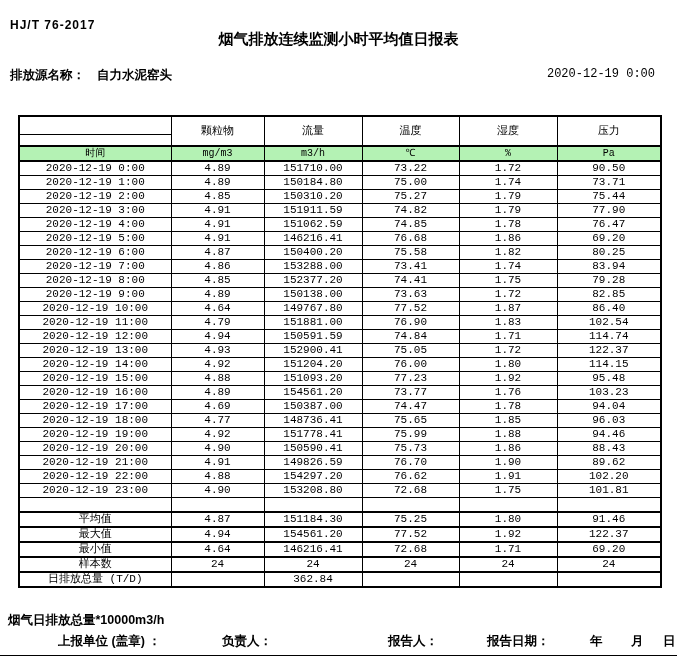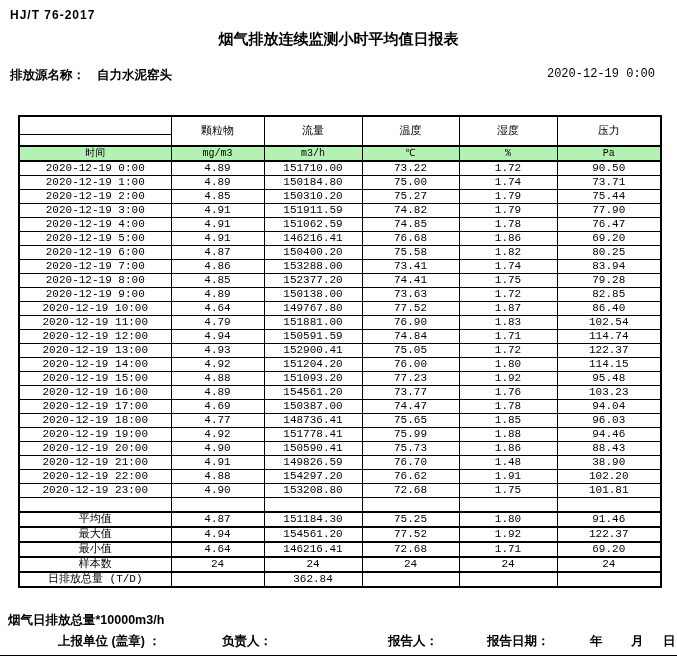--- a/index.html
+++ b/index.html
@@ -5,21 +5,21 @@
   :root { --green: #b4f2b4; --line: #000000; }
   * { box-sizing: border-box; }
   html, body { margin: 0; padding: 0; }
   body {
     width: 677px; height: 659px; position: relative;
     background: #ffffff; color: #000;
     font-family: "Liberation Sans", sans-serif;
     overflow: hidden;
   }
   .std-code {
-    position: absolute; left: 10px; top: 8px;
+    position: absolute; left: 10px; top: 18px;
     font-weight: bold; font-size: 12px; letter-spacing: 1px;
   }
   .doc-title {
     position: absolute; left: 0; top: 30px; width: 677px;
     text-align: center; font-weight: bold; font-size: 15px;
   }
   .source-line { position: absolute; left: 0; top: 67px; width: 677px; height: 16px; }
   .source-label { position: absolute; left: 10px; font-weight: bold; font-size: 12.5px; }
   .source-name  { position: absolute; left: 97px; font-weight: bold; font-size: 12.5px; }
   .report-dt {
@@ -281,22 +281,22 @@
         <td>150590.41</td>
         <td>75.73</td>
         <td>1.86</td>
         <td>88.43</td>
       </tr>
       <tr class="data-row">
         <td class="time-cell">2020-12-19 21:00</td>
         <td>4.91</td>
         <td>149826.59</td>
         <td>76.70</td>
-        <td>1.48</td>
-        <td>38.90</td>
+        <td>1.90</td>
+        <td>89.62</td>
       </tr>
       <tr class="data-row">
         <td class="time-cell">2020-12-19 22:00</td>
         <td>4.88</td>
         <td>154297.20</td>
         <td>76.62</td>
         <td>1.91</td>
         <td>102.20</td>
       </tr>
       <tr class="data-row">

